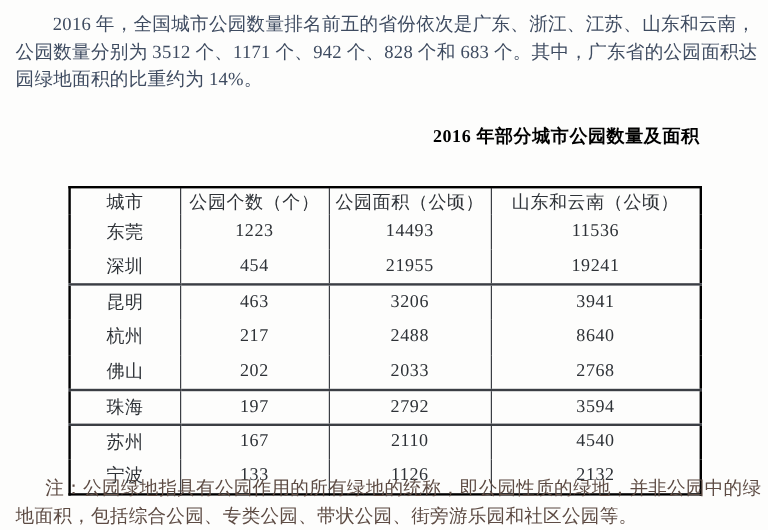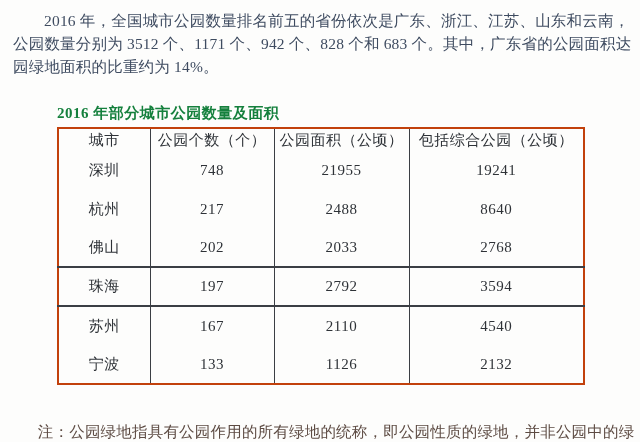--- a/index.html
+++ b/index.html
@@ -29,40 +29,40 @@
   }
   .intro .tline { white-space: nowrap; }
   .intro .tline.indent { text-indent: 2em; }
 
   
   .table-title {
     position: absolute;
     left: 57px;
     top: 104px;
     width: 526px;
-    text-align: left;
+    text-align: right;
     font-weight: bold;
-    color: #15803d;
+    color: #000000;
     font-size: 15px;
     letter-spacing: 0.5px;
   }
 
   
   table.parks {
     position: absolute;
     left: 57px;
     top: 127px;
     width: 526px;
     height: 258px;
     border-collapse: collapse;
     table-layout: fixed;
     font-size: 15px;
     color: #2e3237;
   }
-  table.parks { border: 2px solid #c2410c; }
+  table.parks { border: 2px solid #000000; margin-top: 28px; }
   table.parks th, table.parks td {
     border-left: 1px solid #3b3e44;
     text-align: center;
     vertical-align: middle;
     font-weight: normal;
     height: 23px;
     padding: 0;
     letter-spacing: 0.5px;
   }
   table.parks th:first-child, table.parks td:first-child { border-left: none; }
@@ -75,21 +75,21 @@
     position: absolute;
     left: 13px;
     top: 396px;
     width: 622px;
     color: #5d4b43;
     font-size: 15.5px;
     line-height: 23px;
     letter-spacing: 0.2px;
   }
   .note .tline { white-space: nowrap; }
-  .note .tline.indent { text-indent: 1.6em; margin-top: 24px; }
+  .note .tline.indent { text-indent: 1.6em; }
 </style>
 </head>
 <body>
 
 <div class="page">
 
   <div class="intro">
     <div class="tline indent">2016 年，全国城市公园数量排名前五的省份依次是广东、浙江、江苏、山东和云南，</div>
     <div class="tline">公园数量分别为 3512 个、1171 个、942 个、828 个和 683 个。其中，广东省的公园面积达</div>
     <div class="tline">园绿地面积的比重约为 14%。</div>
@@ -102,29 +102,41 @@
       <col style="width:92px">
       <col style="width:124px">
       <col style="width:135px">
       <col style="width:175px">
     </colgroup>
     <thead>
       <tr>
         <th>城市</th>
         <th>公园个数（个）</th>
         <th>公园面积（公顷）</th>
-        <th>包括综合公园（公顷）</th>
+        <th>山东和云南（公顷）</th>
       </tr>
     </thead>
     <tbody>
       <tr>
+        <td>东莞</td>
+        <td>1223</td>
+        <td>14493</td>
+        <td>11536</td>
+      </tr>
+      <tr>
         <td>深圳</td>
-        <td>748</td>
+        <td>454</td>
         <td>21955</td>
         <td>19241</td>
+      </tr>
+      <tr class="group-start">
+        <td>昆明</td>
+        <td>463</td>
+        <td>3206</td>
+        <td>3941</td>
       </tr>
       <tr>
         <td>杭州</td>
         <td>217</td>
         <td>2488</td>
         <td>8640</td>
       </tr>
       <tr>
         <td>佛山</td>
         <td>202</td>
@@ -147,15 +159,16 @@
         <td>宁波</td>
         <td>133</td>
         <td>1126</td>
         <td>2132</td>
       </tr>
     </tbody>
   </table>
 
   <div class="note">
     <div class="tline indent">注：公园绿地指具有公园作用的所有绿地的统称，即公园性质的绿地，并非公园中的绿</div>
+    <div class="tline">地面积，包括综合公园、专类公园、带状公园、街旁游乐园和社区公园等。</div>
   </div>
 
 </div>
 
 </body></html>

